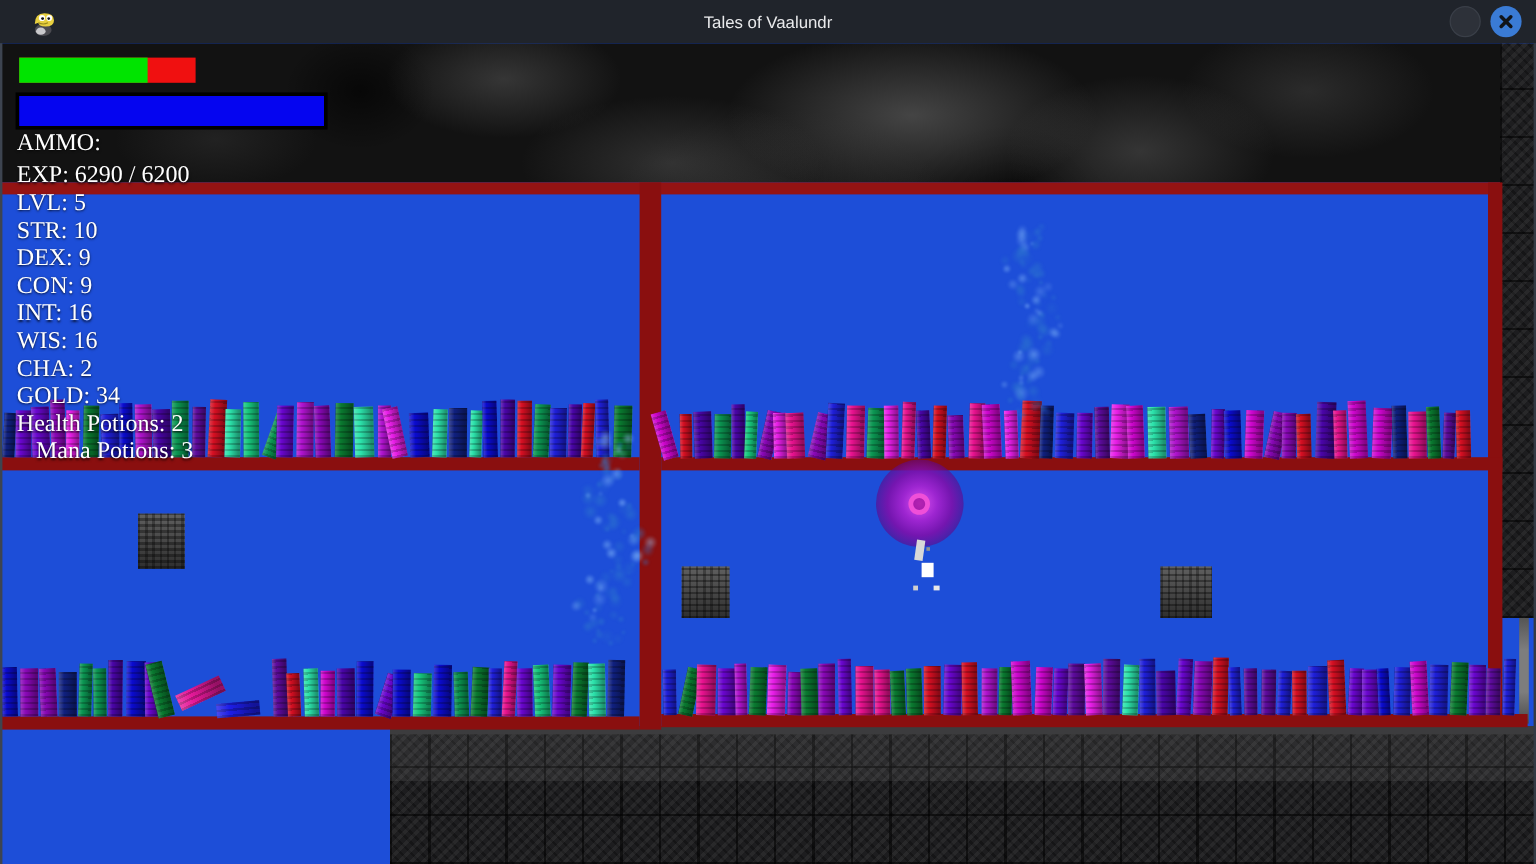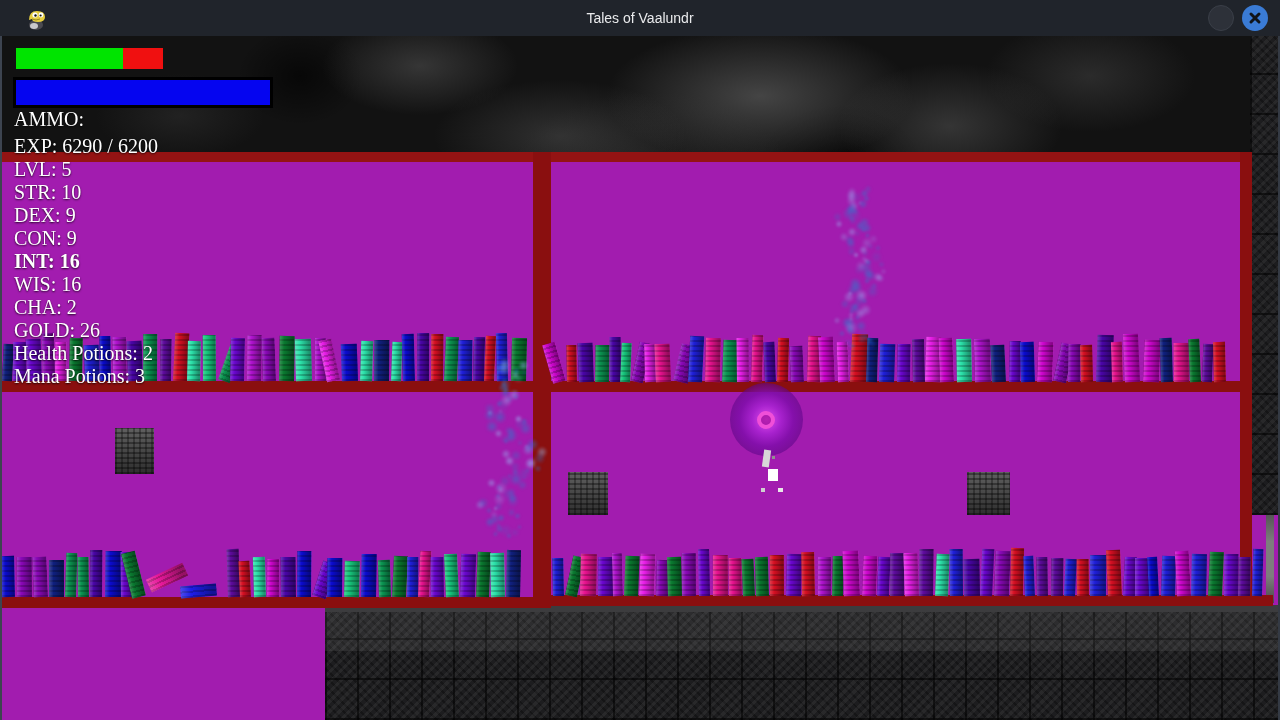--- a/index.html
+++ b/index.html
@@ -6,21 +6,21 @@
   .window{position:relative;width:1280px;height:720px;overflow:hidden;background:#000;
           font-family:"Liberation Sans",sans-serif;}
   .titlebar{position:absolute;left:0;top:0;width:1280px;height:36px;background:#20242b;
             border-bottom:1px solid #14171c;}
   .app-icon{position:absolute;left:24px;top:6px;width:26px;height:26px;}
   .tb-title{position:absolute;left:0;top:0;width:100%;height:36px;line-height:36px;
             text-align:center;color:#e9eaec;font-size:14px;}
   .tb-btn{position:absolute;top:5px;width:26px;height:26px;border-radius:50%;}
   .btn-min{right:46px;background:#2d3139;border:1px solid #3a3f48;box-sizing:border-box;}
   .btn-close{right:12px;background:#3a7bd5;display:flex;align-items:center;justify-content:center;}
-  .game{position:absolute;left:0;top:36px;width:1280px;height:684px;background:#a21caf;overflow:hidden;}
+  .game{position:absolute;left:0;top:36px;width:1280px;height:684px;background:#1d4ed8;overflow:hidden;}
   .abs{position:absolute;}
   .smoke{left:0;top:0;width:1250px;height:116px;
     background:
       radial-gradient(140px 70px at 420px 30px, rgba(120,120,120,.35), transparent 70%),
       radial-gradient(180px 80px at 560px 100px, rgba(95,95,95,.40), transparent 70%),
       radial-gradient(220px 100px at 760px 60px, rgba(130,130,130,.45), transparent 70%),
       radial-gradient(160px 90px at 950px 90px, rgba(105,105,105,.40), transparent 70%),
       radial-gradient(150px 80px at 1090px 40px, rgba(90,90,90,.35), transparent 70%),
       radial-gradient(120px 60px at 180px 80px, rgba(70,70,70,.30), transparent 70%),
       radial-gradient(200px 120px at 650px 140px, rgba(60,60,60,.35), transparent 70%),
@@ -459,23 +459,23 @@
       </div>
       <div class="abs" style="left: 13px; top: 41px; width: 260px; height: 31px; background: rgb(0, 0, 0);">
         <div style="position: absolute; left: 3px; top: 3px; bottom: 3px; width: calc(100% - 6px); background: rgb(5, 5, 240);"></div>
       </div>
       <div class="hud-text" style="top: 72px;">AMMO:</div>
       <div class="hud-text" style="top: 99px;">EXP: 6290 / 6200</div>
       <div class="hud-text" style="top: 122px;">LVL: 5</div>
       <div class="hud-text" style="top: 145px;">STR: 10</div>
       <div class="hud-text" style="top: 168px;">DEX: 9</div>
       <div class="hud-text" style="top: 191px;">CON: 9</div>
-      <div class="hud-text" style="top: 214px; font-weight: bold;">INT: 16</div>
+      <div class="hud-text" style="top: 214px;">INT: 16</div>
       <div class="hud-text" style="top: 237px;">WIS: 16</div>
       <div class="hud-text" style="top: 260px;">CHA: 2</div>
-      <div class="hud-text" style="top: 283px;">GOLD: 26</div>
+      <div class="hud-text" style="top: 283px;">GOLD: 34</div>
       <div class="hud-text" style="top: 306px;">Health Potions: 2</div>
-      <div class="hud-text" style="top: 329px;">Mana Potions: 3</div>
+      <div class="hud-text" style="top: 329px; padding-left: 16px;">Mana Potions: 3</div>
     </div>
 
   <div class="abs edge" style="left:0;top:36px;width:2px;height:684px;"></div>
   <div class="abs edge" style="left:1278px;top:36px;width:2px;height:684px;background:#343a44;"></div>
 </div>
 
 </body></html>

